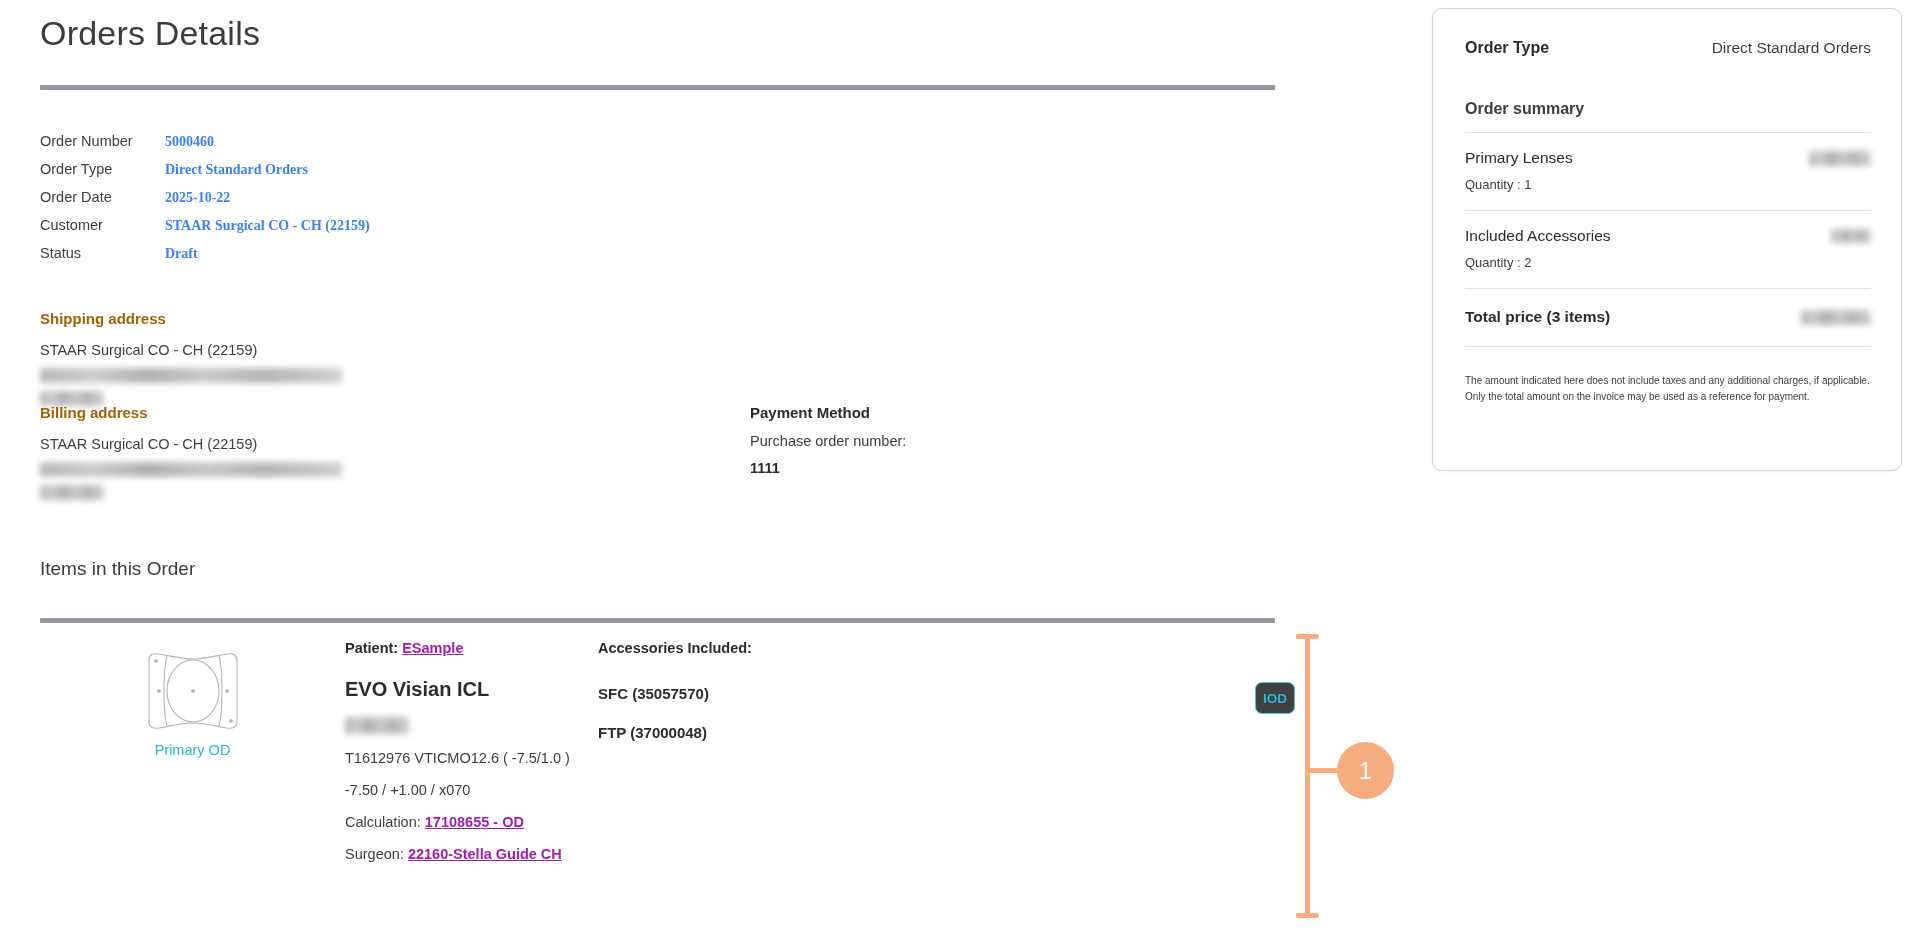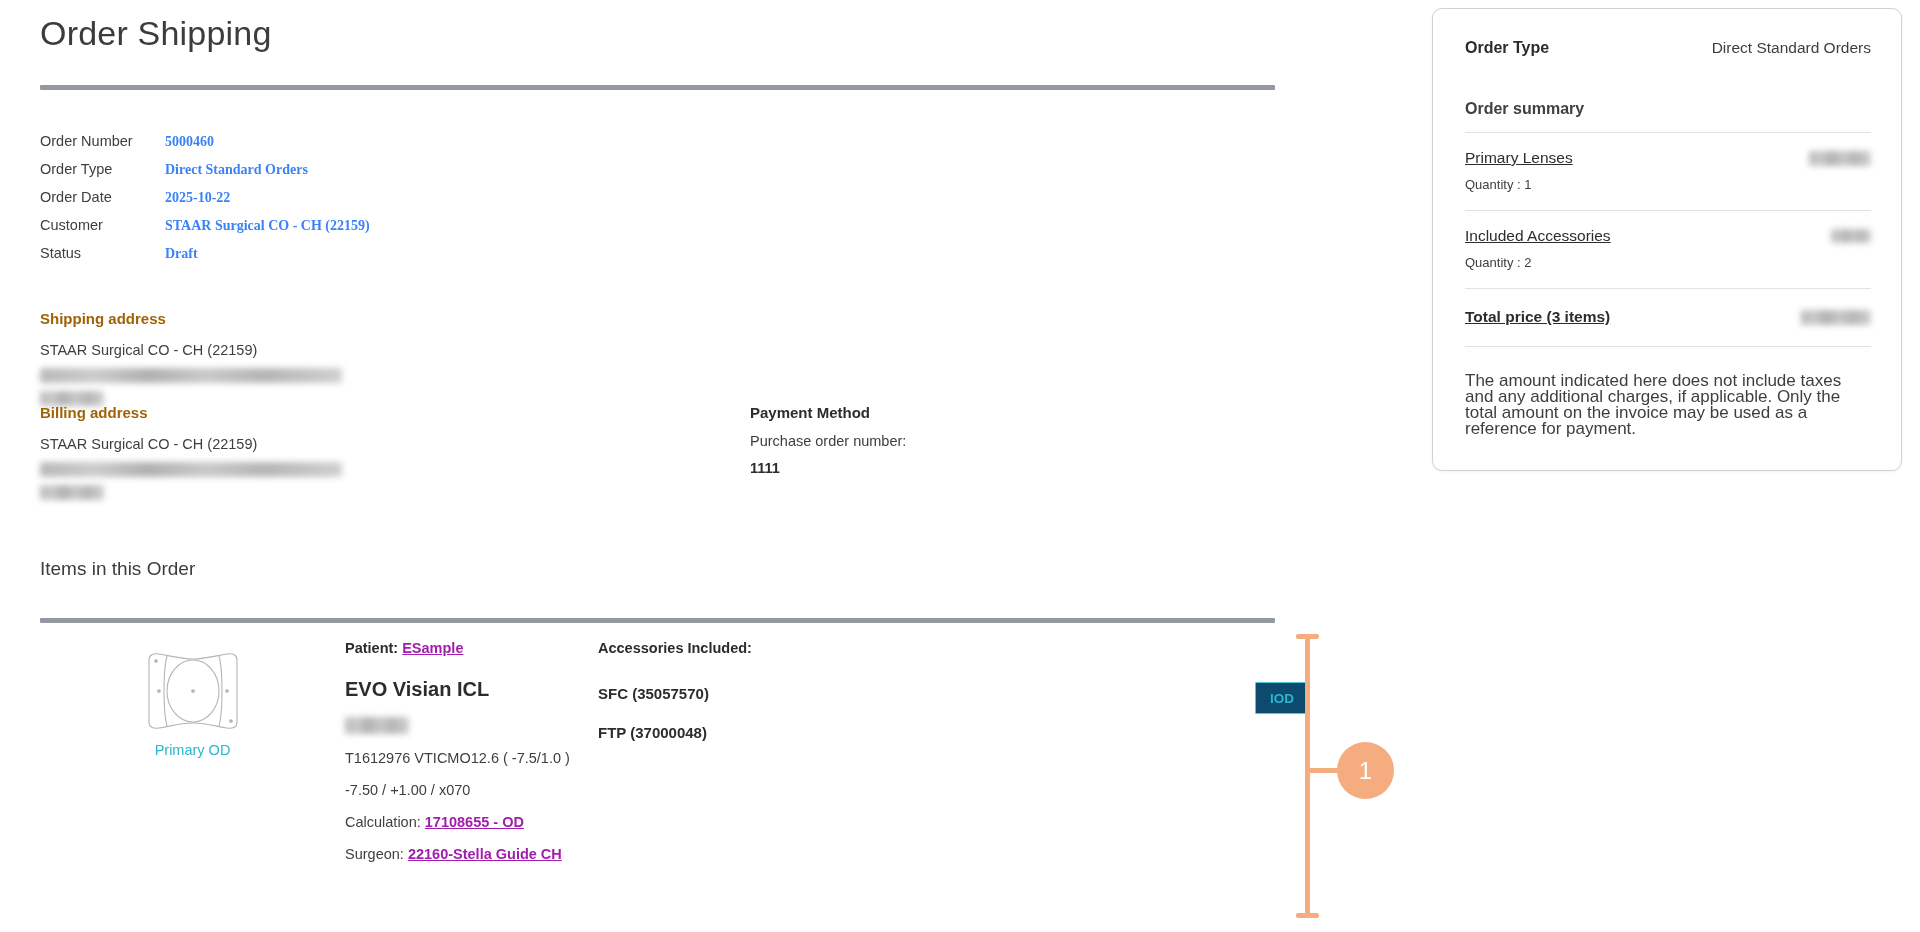--- a/index.html
+++ b/index.html
@@ -82,23 +82,23 @@
   }
   a.link.patient-link { font-weight: 700; }
   .info-line .lbl { font-weight: 400; color: #3e3e3e; }
 
   .item-accessories { position: absolute; left: 558px; top: 0; width: 340px; }
   .acc-title { font-size: 14.5px; font-weight: 700; color: #2c2c2c; margin-bottom: 29px; }
   .acc-item { font-size: 15px; font-weight: 700; color: #2c2c2c; margin-bottom: 22px; }
 
   .iod-badge {
     position: absolute; left: 1215px; top: 42px;
-    width: 54px; height: 32px; border: 1.5px solid #4cc5d8; border-radius: 1px;
+    width: 40px; height: 32px; border: 1.5px solid #4cc5d8; border-radius: 7px;
     display: flex; align-items: center; justify-content: center;
-    font-size: 13.5px; font-weight: 700; color: #2ab7cf; background: #0c4a6e;
+    font-size: 13.5px; font-weight: 700; color: #2ab7cf; background: #404040;
   }
 
   
   .annot { position: absolute; left: 1295px; top: 628px; width: 110px; height: 290px; }
   .annot-vline {
     position: absolute; left: 10px; top: 8px; width: 5px; height: 280px;
     background: #f5ad80; border-radius: 2px;
   }
   .annot-cap-top, .annot-cap-bot {
     position: absolute; left: 1px; width: 23px; height: 5px;
@@ -134,41 +134,41 @@
   .card-toprow .v { font-size: 15.5px; font-weight: 400; color: #3e3e3e; }
 
   .card-h2 { font-size: 16px; font-weight: 700; color: #404040; margin-top: 43px; }
 
   .card-div { height: 1px; background: #e1e2e4; margin: 14px 0 0 0; }
 
   .card-line { margin-top: 16px; }
   .card-line .row1 {
     display: flex; justify-content: space-between; align-items: center;
   }
-  .card-line .name { font-size: 15.5px; font-weight: 400; color: #2c2c2c; text-decoration: underline; }
+  .card-line .name { font-size: 15.5px; font-weight: 400; color: #2c2c2c; }
   .card-line .qty { font-size: 13px; color: #3e3e3e; margin-top: 10px; }
   .redacted.amt { width: 62px; height: 15px; }
   .redacted.amt-sm { width: 40px; height: 14px; }
   .redacted.amt-total { width: 70px; height: 15px; }
 
   .card-total { margin-top: 19px; }
   .card-total .name { font-size: 15.5px; font-weight: 700; color: #2c2c2c; }
 
   .card-note {
-    margin-top: 26px; font-size: 17px; line-height: 16px; color: #3e3e3e;
+    margin-top: 26px; font-size: 10px; line-height: 16px; color: #3e3e3e;
   }
 </style>
 </head>
 <body>
 
 <div class="page">
 
   <div class="left-col">
 
-    <div class="page-title">Order Shipping</div>
+    <div class="page-title">Orders Details</div>
 
     <div class="rule-main rule-top"></div>
 
     <div class="facts">
       <div class="fact-row">
         <span class="fact-label">Order Number</span>
         <span class="fact-value">5000460</span>
       </div>
       <div class="fact-row">
         <span class="fact-label">Order Type</span>

